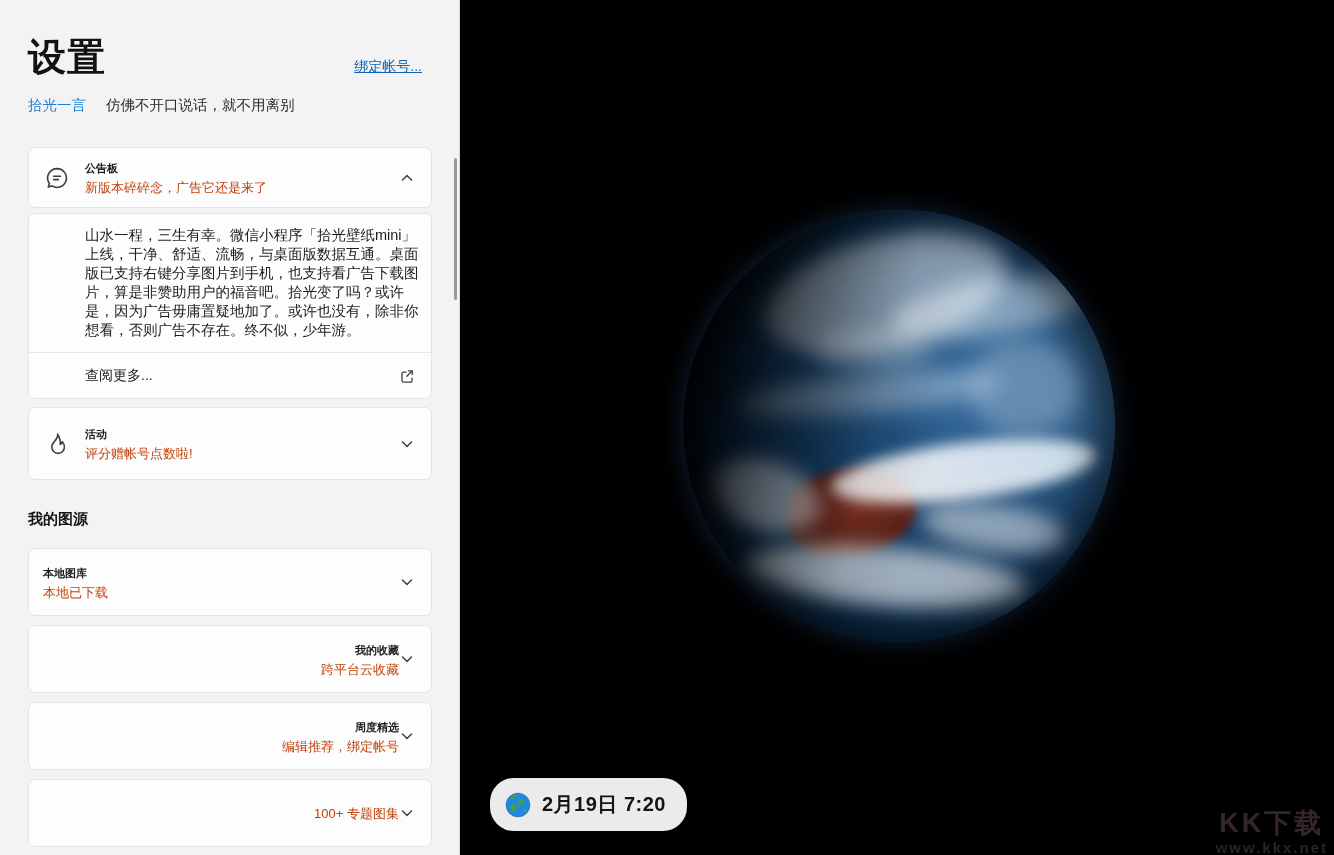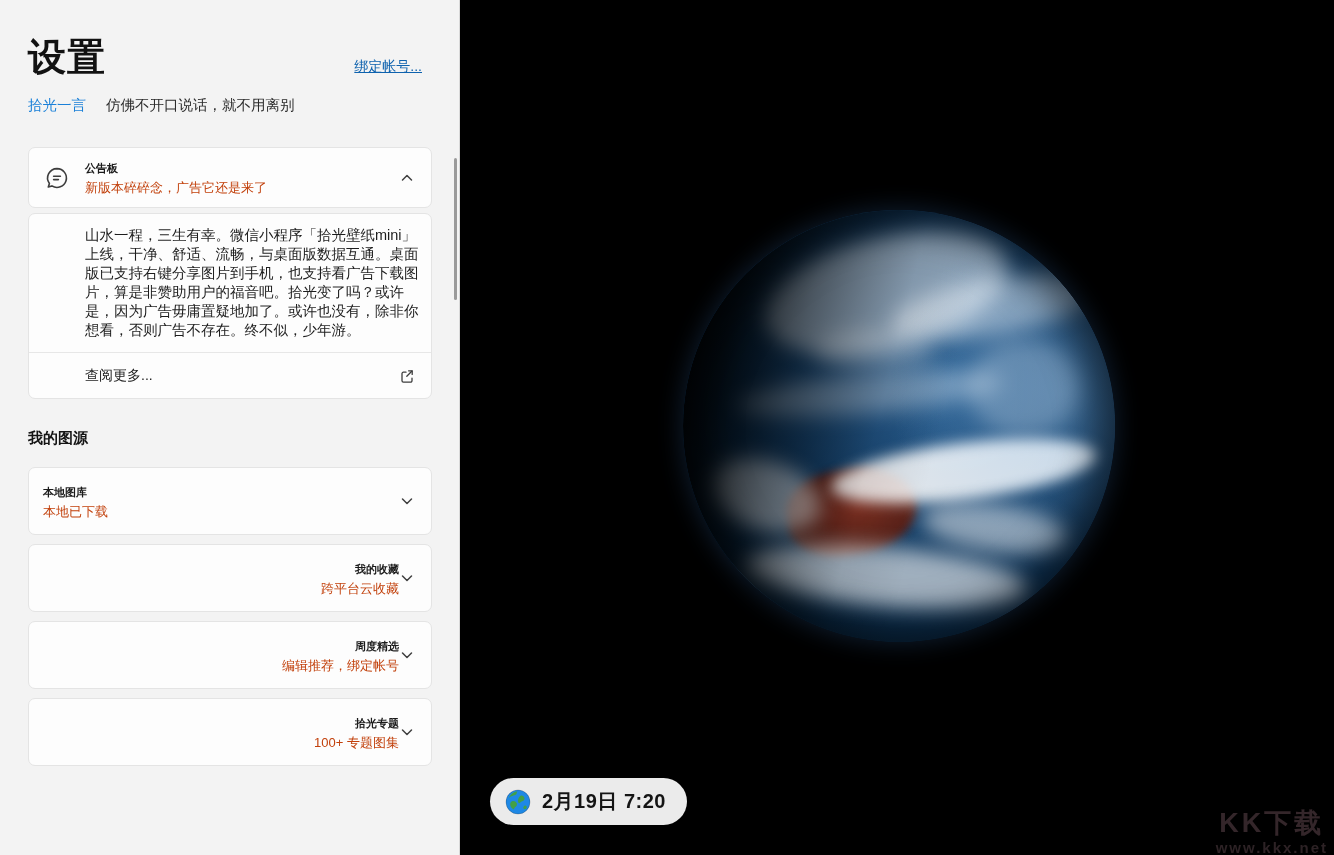--- a/index.html
+++ b/index.html
@@ -117,21 +117,21 @@
   .terminator {
     position: absolute; inset: 0; border-radius: 50%;
     background: linear-gradient(104deg, rgba(0,0,0,0.96) 4%, rgba(0,0,0,0.8) 14%, rgba(0,0,0,0.45) 28%, rgba(0,0,0,0.08) 46%, rgba(0,0,0,0) 58%);
   }
   .vignette {
     position: absolute; inset: 0; border-radius: 50%;
     box-shadow: inset 0 0 38px 16px rgba(0,0,0,0.55);
   }
 
   .clock-pill {
-    position: absolute; left: 30px; top: 778px; height: 47px;
+    position: absolute; left: 30px; top: 778px; height: 53px;
     background: #ebebeb; border-radius: 24px;
     display: flex; align-items: center; gap: 11px; padding: 0 21px 0 15px;
     box-shadow: 0 2px 8px rgba(0,0,0,0.35);
   }
   .globe { width: 26px; height: 26px; }
   .clock-text { font-size: 20px; font-weight: 700; color: #141414; letter-spacing: 0.5px; }
 
   .watermark { position: absolute; right: 6px; bottom: 0; text-align: center; line-height: 1; }
   .wm-title { font-size: 27px; font-weight: 900; color: #34262a; letter-spacing: 3px; }
   .wm-url   { font-size: 15px; font-weight: 700; color: #2d2225; letter-spacing: 2px; margin-top: 3px; }
@@ -180,20 +180,36 @@
       <span class="ext-icon">
         <svg viewBox="0 0 16 16" width="16" height="16" fill="none" stroke="currentColor" stroke-width="1.3" stroke-linecap="round" stroke-linejoin="round">
           <path d="M13 10.2v2.6a1.4 1.4 0 0 1-1.4 1.4H4.4A1.4 1.4 0 0 1 3 12.8V5.6a1.4 1.4 0 0 1 1.4-1.4H7"></path>
           <path d="M9.6 2.8h3.6v3.6"></path>
           <path d="M13 3L7.8 8.2"></path>
         </svg>
       </span>
     </div>
   </div>
 
+  <div class="card activity-card">
+    <span class="exp-icon">
+      <svg viewBox="0 0 28 28" width="28" height="28" fill="none" stroke="currentColor" stroke-width="1.6" stroke-linecap="round" stroke-linejoin="round">
+        <path d="M14.6 4.2c.5 3.2-1.1 5-2.9 6.9-1.6 1.7-2.9 3.4-2.9 6A6.3 6.3 0 0 0 21.4 17c0-2.2-.9-3.8-2.1-5.2-.4 1.1-1 2-2 2.7.4-3.1-.6-7-2.7-10.3z"></path>
+      </svg>
+    </span>
+    <span class="titles">
+      <span class="card-title" style="display:block">活动</span>
+      <span class="card-sub" style="display:block">评分赠帐号点数啦!</span>
+    </span>
+    <span class="chev">
+      <svg viewBox="0 0 16 16" width="16" height="16" fill="none" stroke="currentColor" stroke-width="1.5" stroke-linecap="round" stroke-linejoin="round">
+        <path d="M3.5 6l4.5 4.5L12.5 6"></path>
+      </svg>
+    </span>
+  </div>
 
   <div class="section-header">我的图源</div>
 
   <div class="card source-card sc-1">
     <span class="titles">
       <span class="card-title" style="display:block">本地图库</span>
       <span class="card-sub" style="display:block">本地已下载</span>
     </span>
     <span class="chev">
       <svg viewBox="0 0 16 16" width="16" height="16" fill="none" stroke="currentColor" stroke-width="1.5" stroke-linecap="round" stroke-linejoin="round">
@@ -221,21 +237,20 @@
     </span>
     <span class="chev">
       <svg viewBox="0 0 16 16" width="16" height="16" fill="none" stroke="currentColor" stroke-width="1.5" stroke-linecap="round" stroke-linejoin="round">
           <path d="M3.5 6l4.5 4.5L12.5 6"></path>
         </svg>
     </span>
   </div>
 
   <div class="card source-card sc-n">
     <span class="titles">
-      <span class="card-title" style="display:block">拾光专题</span>
       <span class="card-sub" style="display:block">100+ 专题图集</span>
     </span>
     <span class="chev">
       <svg viewBox="0 0 16 16" width="16" height="16" fill="none" stroke="currentColor" stroke-width="1.5" stroke-linecap="round" stroke-linejoin="round">
           <path d="M3.5 6l4.5 4.5L12.5 6"></path>
         </svg>
     </span>
   </div>
 
   <div class="scrollbar-thumb"></div>

